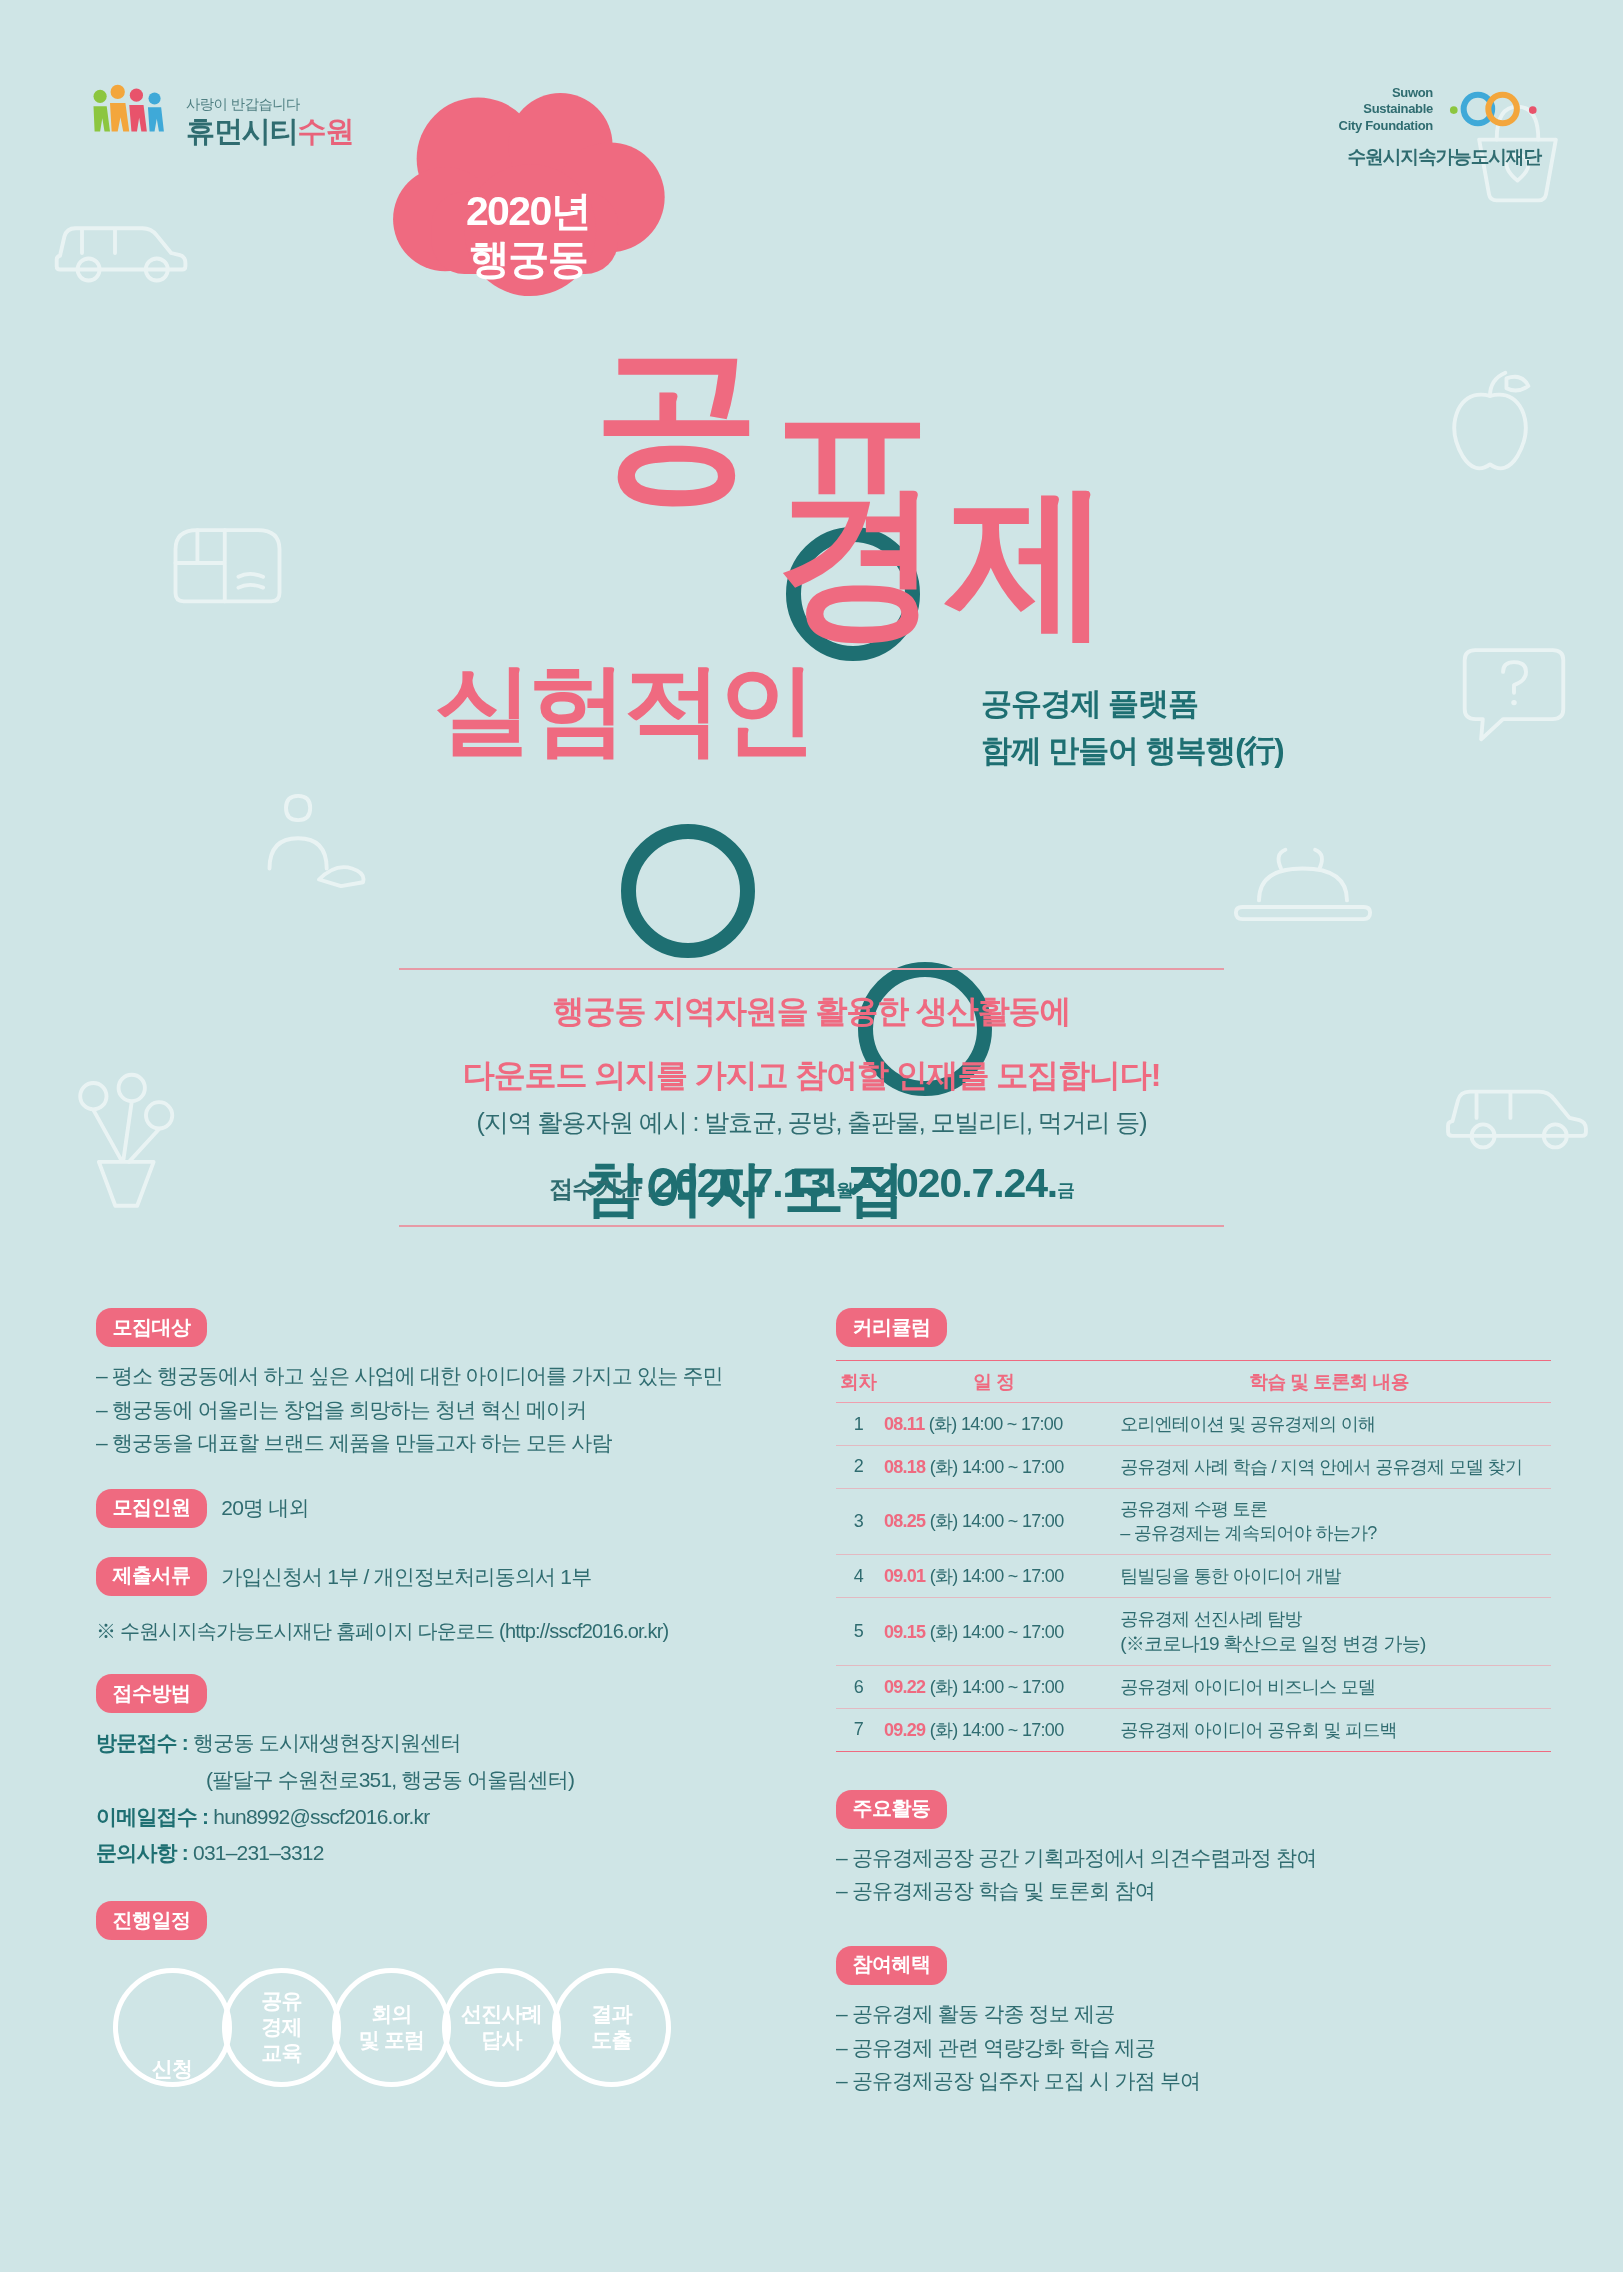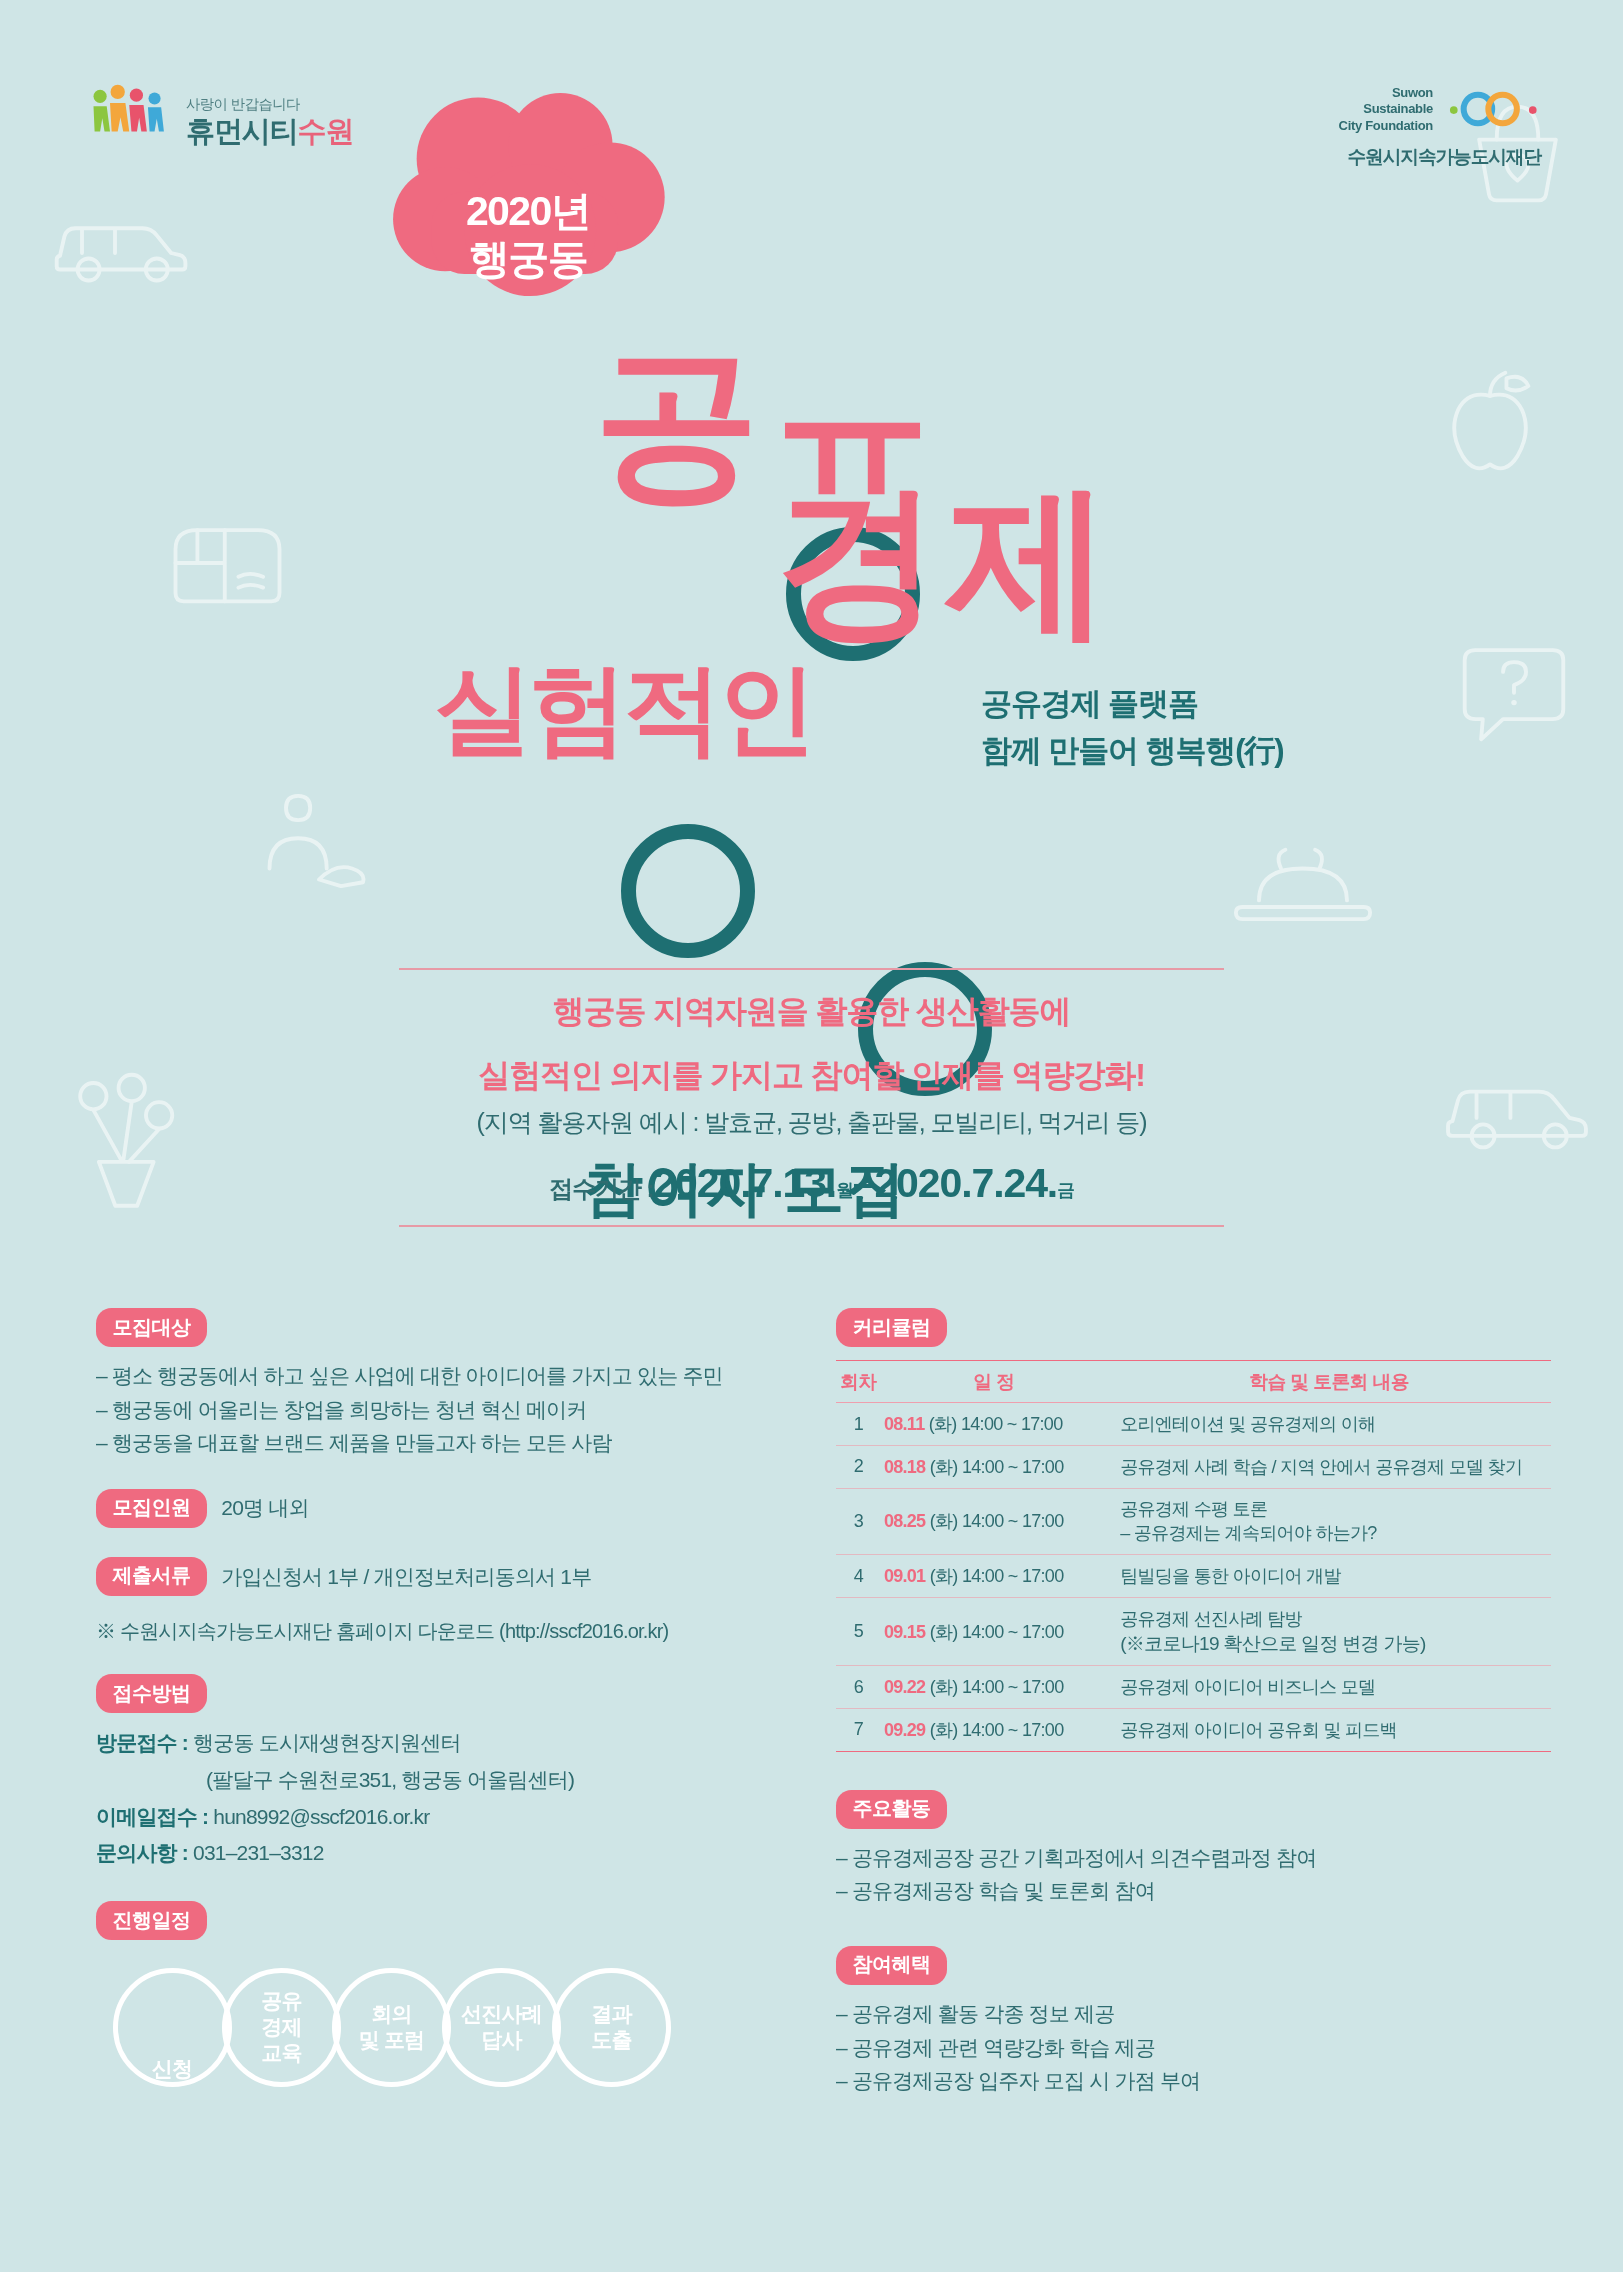--- a/index.html
+++ b/index.html
@@ -501,21 +501,21 @@
   <div class="t-sub">
     <div>공유경제 플랫폼</div>
     <div>함께 만들어 행복행(行)</div>
   </div>
   <div class="t-recruit">참여자 모집</div>
 </div>
 
 <div class="intro">
   <div class="hr-line"></div>
   <div class="l1">행궁동 지역자원을 활용한 생산활동에</div>
-  <div class="l2">실험적인 의지를 가지고 참여할 인재를 역량강화!</div>
+  <div class="l2">다운로드 의지를 가지고 참여할 인재를 모집합니다!</div>
   <div class="l3">(지역 활용자원 예시 : 발효균, 공방, 출판물, 모빌리티, 먹거리 등)</div>
   <div class="period">
     <span class="lbl">접수기간 :</span>
     <span class="dates">2020.7.13.</span><span class="day">월</span><span class="dates">–</span><span class="dates">2020.7.24.</span><span class="day">금</span>
   </div>
   <div class="hr-line"></div>
 </div>
 
 <div class="col-left">
 

